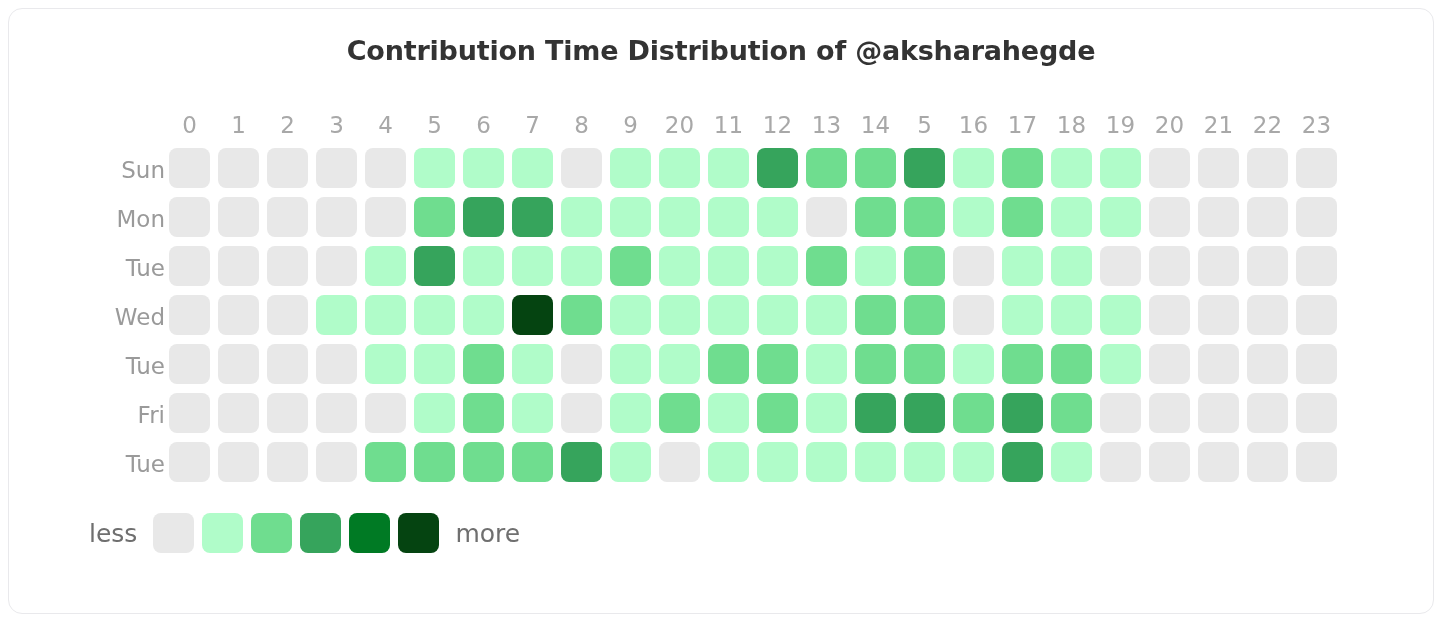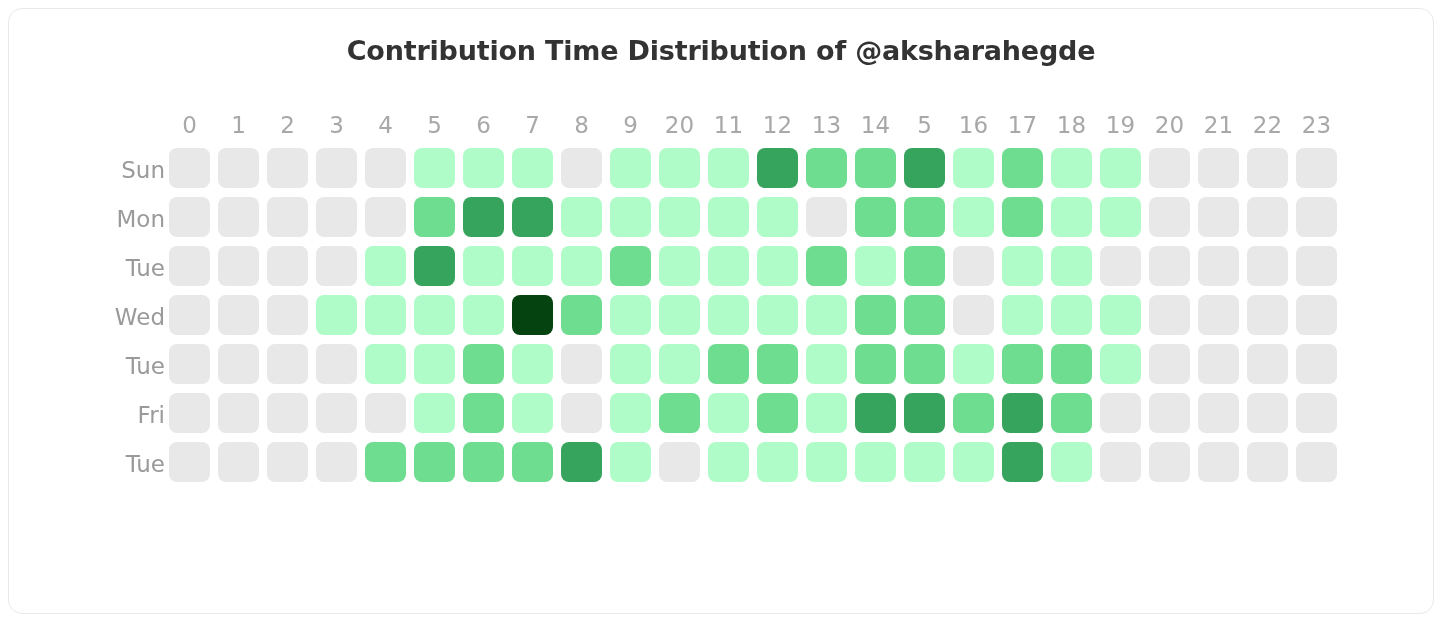--- a/index.html
+++ b/index.html
@@ -314,14 +314,26 @@
             <td class="cellholder"><div class="cell" style="background: rgb(232, 232, 232);"></div></td>
             <td class="cellholder"><div class="cell" style="background: rgb(232, 232, 232);"></div></td>
             <td class="cellholder"><div class="cell" style="background: rgb(232, 232, 232);"></div></td>
             <td class="cellholder"><div class="cell" style="background: rgb(232, 232, 232);"></div></td>
             <td class="cellholder"><div class="cell" style="background: rgb(232, 232, 232);"></div></td>
           </tr>
         </tbody>
     </table>
   </div>
 
+  <div id="legend">
+    <span class="lbl less">less</span>
+    <span class="swatches">
+        <span class="cell" style="background: rgb(232, 232, 232);"></span>
+        <span class="cell" style="background: rgb(176, 252, 201);"></span>
+        <span class="cell" style="background: rgb(111, 221, 143);"></span>
+        <span class="cell" style="background: rgb(54, 164, 92);"></span>
+        <span class="cell" style="background: rgb(0, 122, 36);"></span>
+        <span class="cell" style="background: rgb(5, 68, 17);"></span>
+      </span>
+    <span class="lbl more">more</span>
+  </div>
 
 </div>
 
 </body></html>

